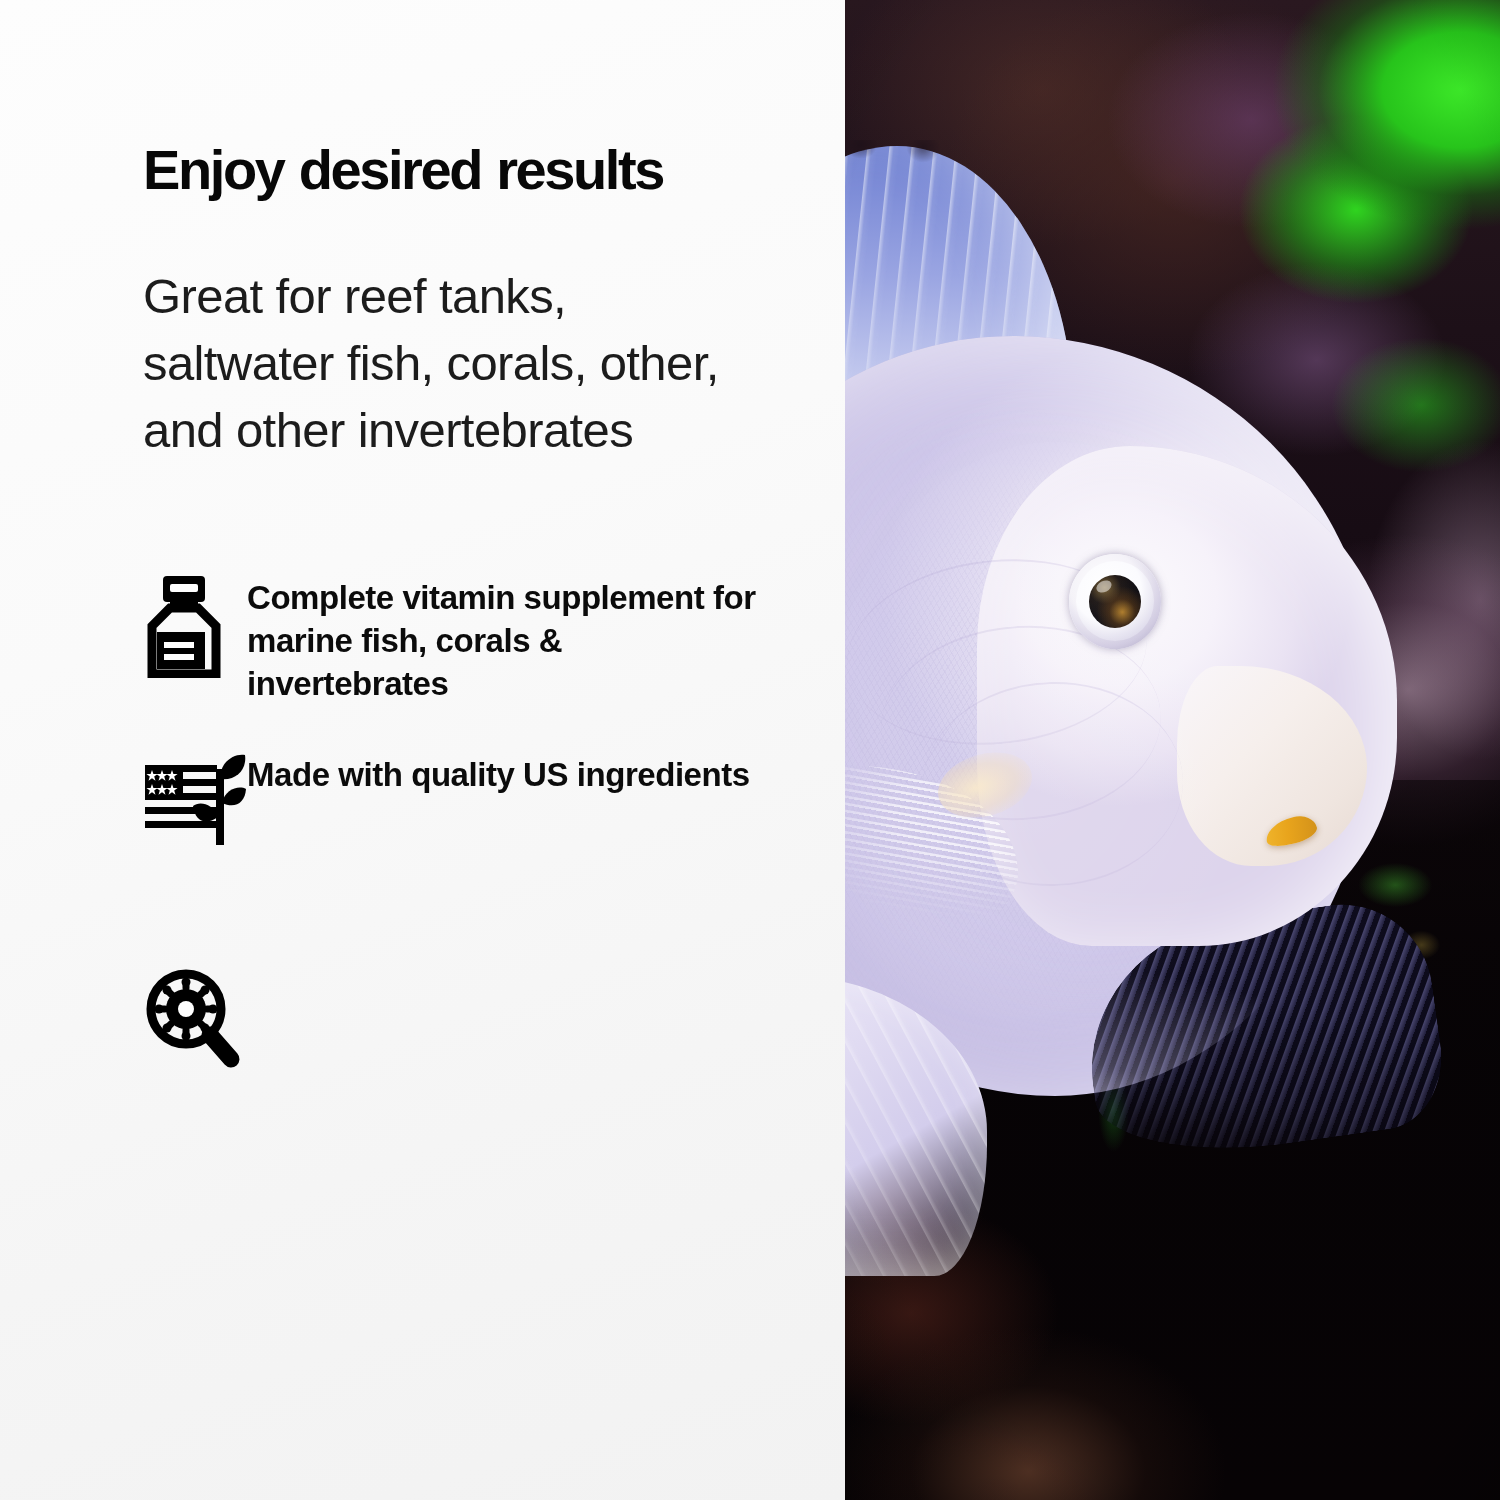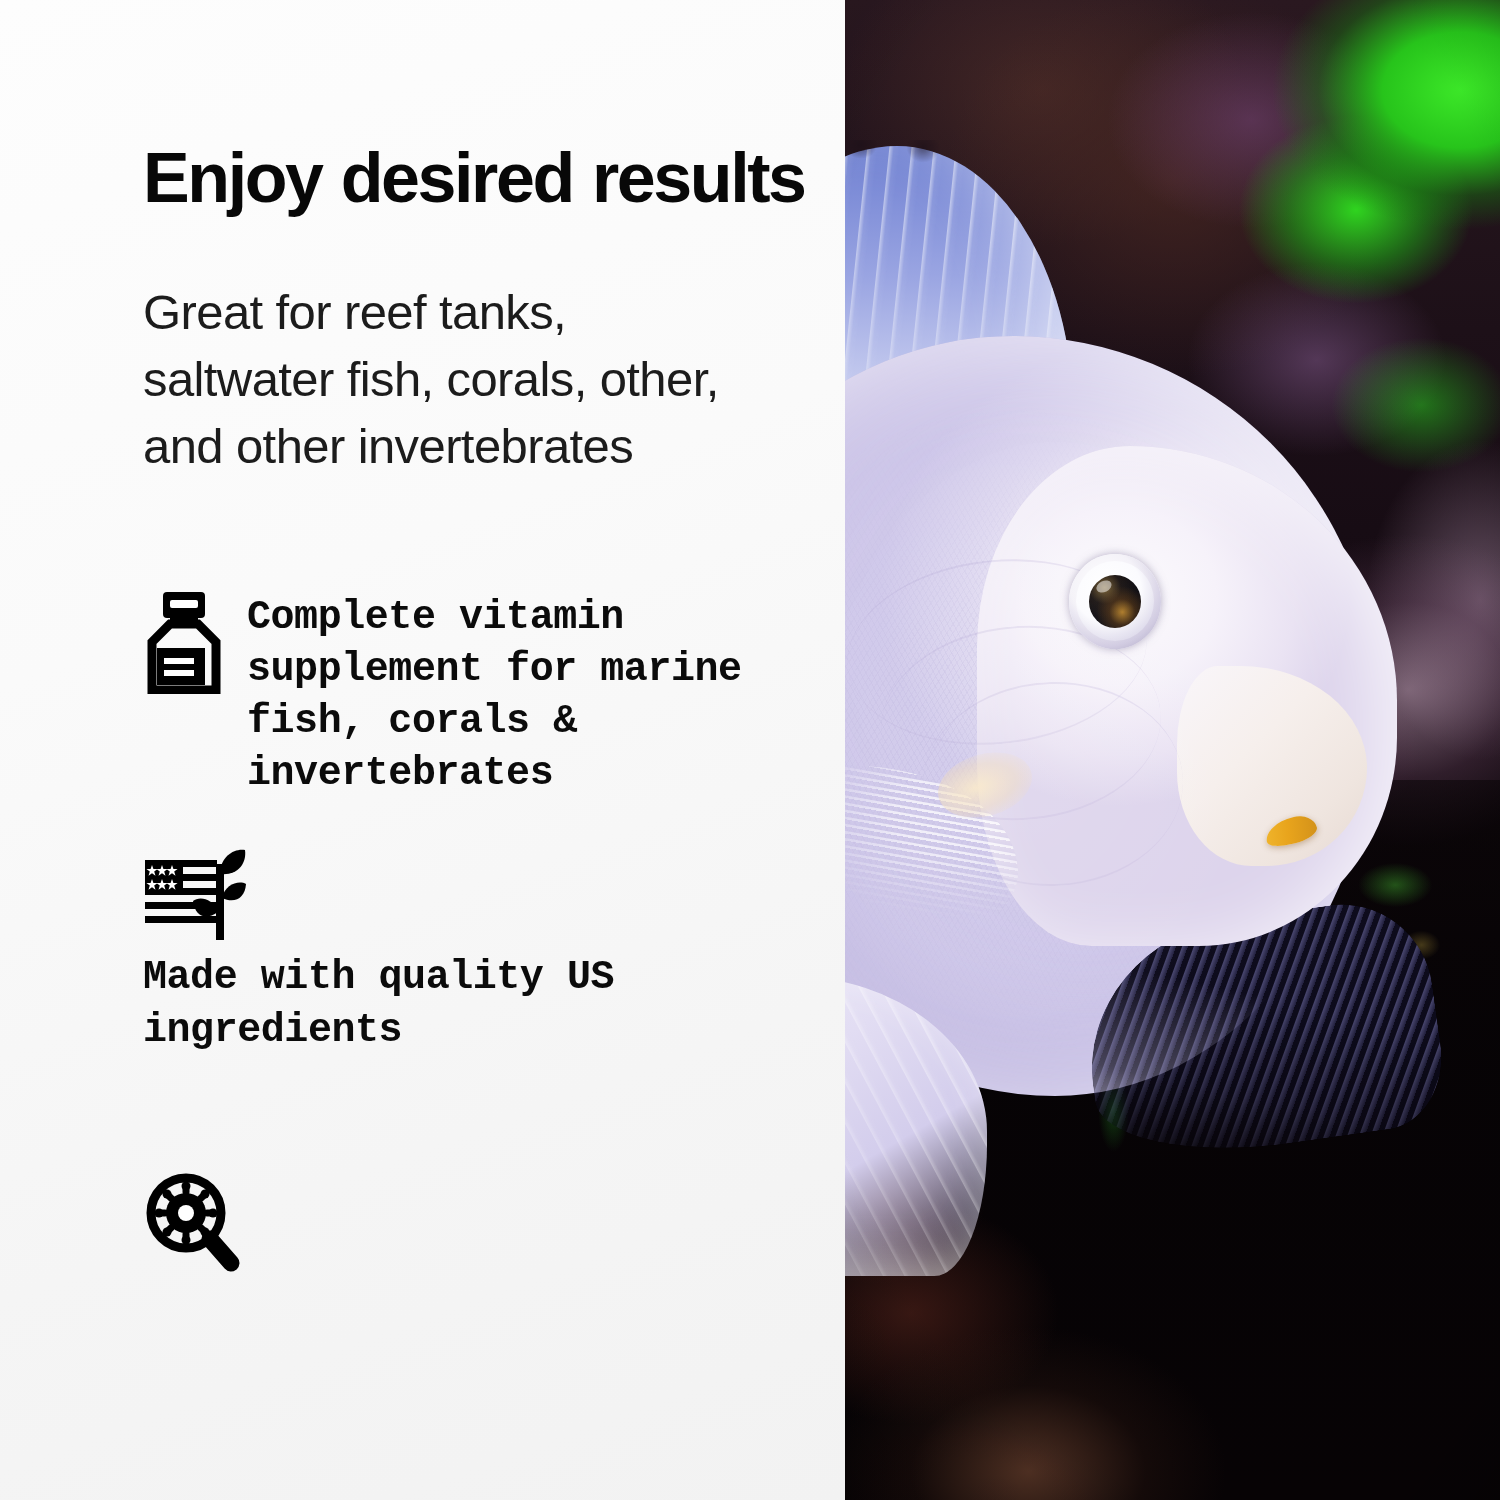--- a/index.html
+++ b/index.html
@@ -30,21 +30,21 @@
       linear-gradient(160deg, #fdfdfd 0%, #fafafa 38%, #f5f5f5 72%, #f2f2f2 100%);
     box-sizing: border-box;
     padding: 0 0 0 143px;
     overflow: hidden;
   }
 
   .headline {
     margin: 0;
     padding-top: 139px;
     font-family: "Liberation Sans", sans-serif;
-    font-size: 70px;
+    font-size: 56px;
     font-weight: 700;
     line-height: 1.115;
     letter-spacing: -2.4px;
     color: #080808;
     max-width: 672px;
     word-spacing: 2px;
   }
 
   .subhead {
     margin: 0;
@@ -63,40 +63,39 @@
     padding-top: 108px;
   }
 
   .feature {
     display: flex;
     align-items: flex-start;
     margin-bottom: 44px;
   }
   .feature.gap-large {
     margin-bottom: 112px;
-    flex-direction: column;
   }
 
   .feature-icon {
     flex: 0 0 104px;
     width: 104px;
     height: 104px;
     display: flex;
     align-items: flex-start;
     justify-content: flex-start;
     padding-top: 2px;
     box-sizing: border-box;
   }
   .feature-icon svg {
     display: block;
   }
 
   .feature-text {
-    font-family: Liberation Mono, monospace;
-    font-size: 40px;
+    font-family: Liberation Sans, sans-serif;
+    font-size: 33px;
     font-weight: 700;
     line-height: 1.305;
     letter-spacing: -0.45px;
     color: #0b0b0b;
     max-width: 512px;
     padding-top: 4px;
   }
 
   
   .photo-panel {

